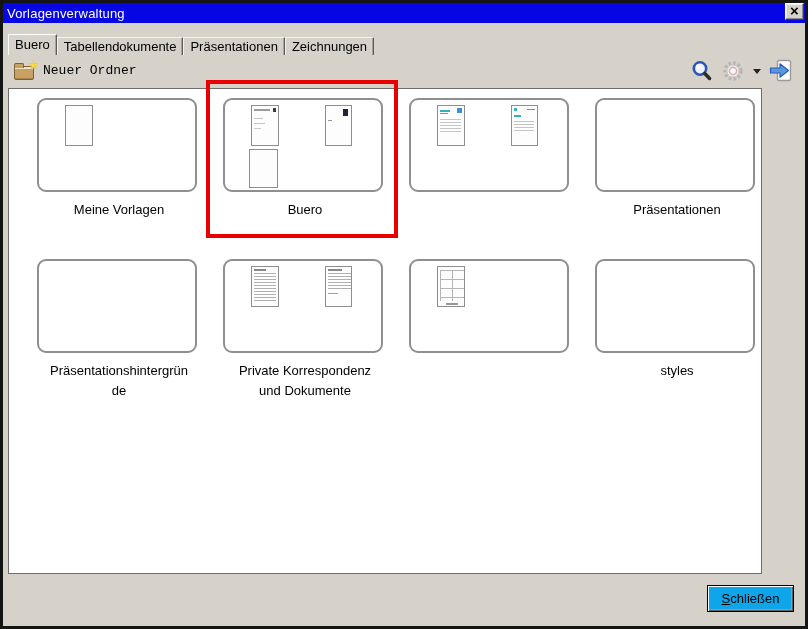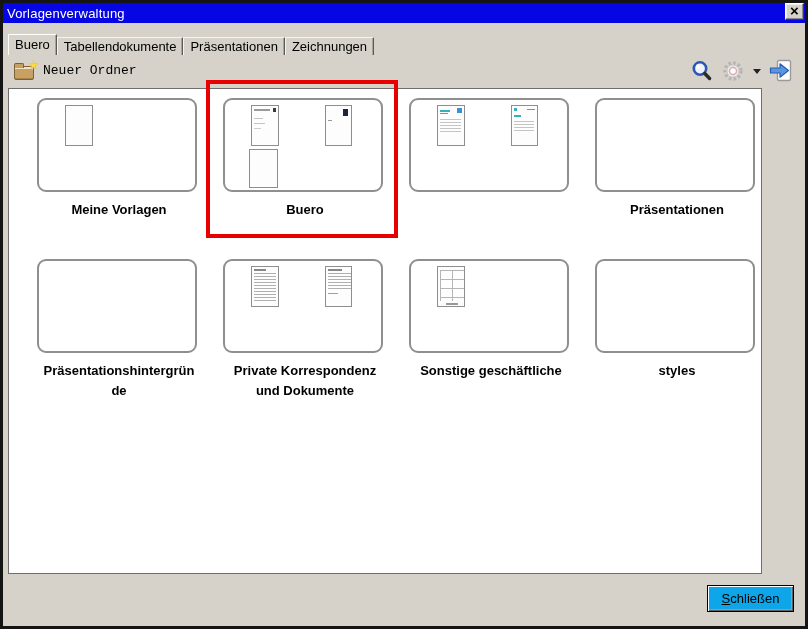--- a/index.html
+++ b/index.html
@@ -41,21 +41,21 @@
     border-top:5px solid #222;margin:0 1px;}
   
   .panel{position:absolute;left:8px;top:88px;width:754px;height:486px;background:#fff;
     border:1px solid #6f6f6f;overflow:hidden;}
   .grid{position:absolute;left:28px;top:9px;width:744px;display:flex;flex-wrap:wrap;}
   .cell{width:186px;height:161px;position:relative;}
   .card{position:absolute;left:0;top:0;width:160px;height:94px;background:#fff;
     border:2px solid #8f8f8f;border-radius:9px;}
   .flabel{position:absolute;top:102px;left:-11px;width:186px;text-align:center;
     font-size:13px;color:#000;}
-  .flabel div{line-height:20px;white-space:nowrap;font-weight:bold;}
+  .flabel div{line-height:20px;white-space:nowrap;}
   
   .thumb{position:absolute;background-color:#fdfdfd;border:1px solid #8e8e8e;background-repeat:no-repeat;}
   .pos-a{left:26px;top:5px;width:28px;height:41px;}
   .pos-b{left:100px;top:5px;width:27px;height:41px;}
   .pos-c{left:24px;top:49px;width:29px;height:39px;}
   .v-office-letter{background-image:
       linear-gradient(#9a9a9a,#9a9a9a),linear-gradient(#3a3a3a,#3a3a3a),
       linear-gradient(#c4c4c4,#c4c4c4),linear-gradient(#c4c4c4,#c4c4c4),linear-gradient(#cccccc,#cccccc);
     background-size:16px 2px,3px 4px,9px 1px,11px 1px,7px 1px;
     background-position:2px 3px,right 2px top 2px,2px 12px,2px 17px,2px 22px;}
@@ -204,21 +204,20 @@
             <div>Private Korrespondenz</div>
             <div>und Dokumente</div>
           </div>
   </div>
 
   <div class="cell">
     <div class="card">
             <div class="thumb pos-a v-grid-sheet"></div>
           </div>
     <div class="flabel">
-            <div>Sonstige geschäftliche</div>
           </div>
   </div>
 
   <div class="cell">
     <div class="card"></div>
     <div class="flabel">
             <div>styles</div>
           </div>
   </div>
 </div>

